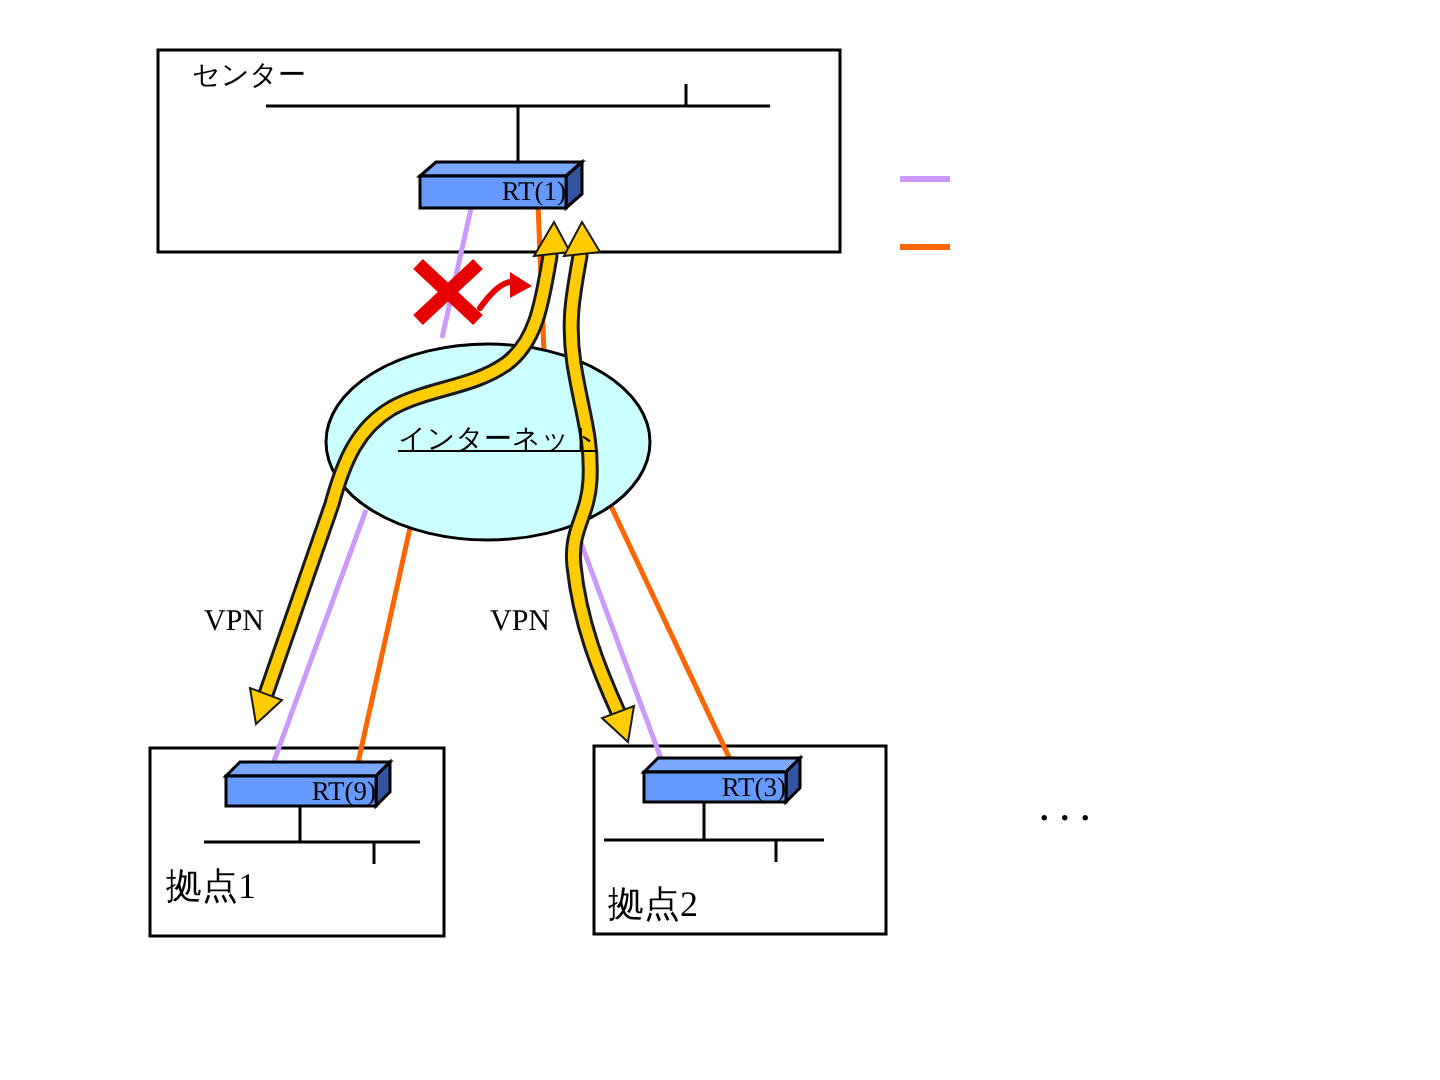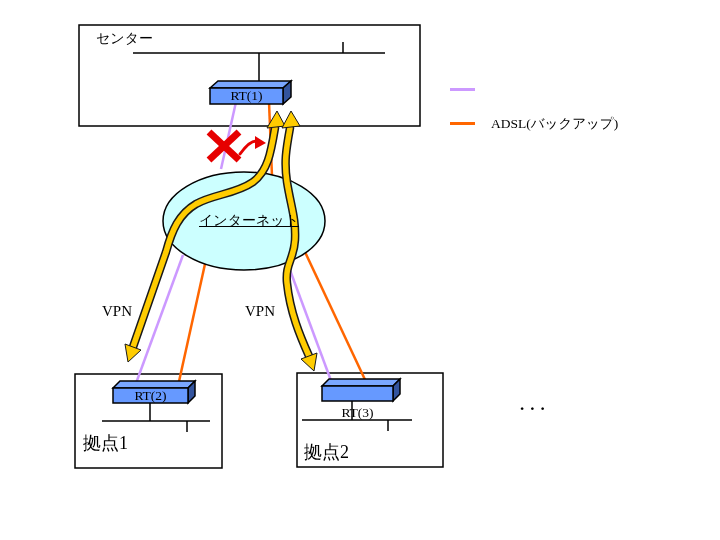--- a/index.html
+++ b/index.html
@@ -2,21 +2,21 @@
 <html><head>
 <meta charset="utf-8">
 <style>
   html,body{margin:0;padding:0;background:#fff;}
   .stage{
     position:relative;width:720px;height:476px;background:#ffffff;overflow:hidden;
     font-family:"Liberation Serif","DejaVu Serif",serif;color:#000;
   }
   .stage svg{position:absolute;left:0;top:0;}
   .lbl{position:absolute;white-space:nowrap;line-height:1.1;z-index:5;}
-  .rt-lbl{text-align:center;font-size:13.5px;z-index:6;}
+  .rt-lbl{text-align:right;font-size:13.5px;z-index:6;}
   .swatch{position:absolute;height:3px;width:25px;z-index:5;}
   .dots{letter-spacing:6px;font-size:17px;font-weight:bold;}
   .box{fill:#ffffff;stroke:#000;stroke-width:1.5;}
   .wire{stroke:#000;stroke-width:1.5;}
   .bflets{stroke:#CC99FF;stroke-width:2.5;}
   .adsl{stroke:#FF6600;stroke-width:2.5;}
   .ar-out{fill:none;stroke:#1a1a1a;stroke-width:8.5;stroke-linecap:round;stroke-linejoin:round;}
   .ar-gold{fill:none;stroke:#FFCC00;stroke-width:5.5;stroke-linecap:round;stroke-linejoin:round;}
   .ar-head{fill:#FFCC00;stroke:#1a1a1a;stroke-width:1;}
   .rt-front{fill:#6699FF;stroke:#000;stroke-width:1.5;}
@@ -113,28 +113,27 @@
 
   <div class="lbl rt-lbl" style="left:210px;top:89px;width:73px;">RT(1)</div>
 
 
   <div class="lbl" style="left:199px;top:213px;font-size:14px;text-decoration:underline;">インターネット</div>
 
   <div class="lbl" style="left:102px;top:303px;font-size:15px;">VPN</div>
 
   <div class="lbl" style="left:245px;top:303px;font-size:15px;">VPN</div>
 
-  <div class="lbl rt-lbl" style="left:113px;top:389px;width:75px;">RT(2)</div>
+  <div class="lbl rt-lbl" style="left:113px;top:389px;width:75px;">RT(9)</div>
 
-  <div class="lbl rt-lbl" style="left:322px;top:387px;width:71px;margin-top:19px;">RT(3)</div>
+  <div class="lbl rt-lbl" style="left:322px;top:387px;width:71px;">RT(3)</div>
 
   <div class="lbl" style="left:83px;top:434px;font-size:18px;">拠点1</div>
 
   <div class="lbl" style="left:304px;top:443px;font-size:18px;">拠点2</div>
 
   <div class="lbl dots" style="left:520px;top:396px;">...</div>
 
   <div class="swatch" style="left:450px;top:88px;background:#CC99FF;"></div>
 
   <div class="swatch" style="left:450px;top:122px;background:#FF6600;"></div>
-  <div class="lbl" style="left:491px;top:117px;font-size:13.5px;">ADSL(バックアップ)</div>
 
 </div>
 
 </body></html>

